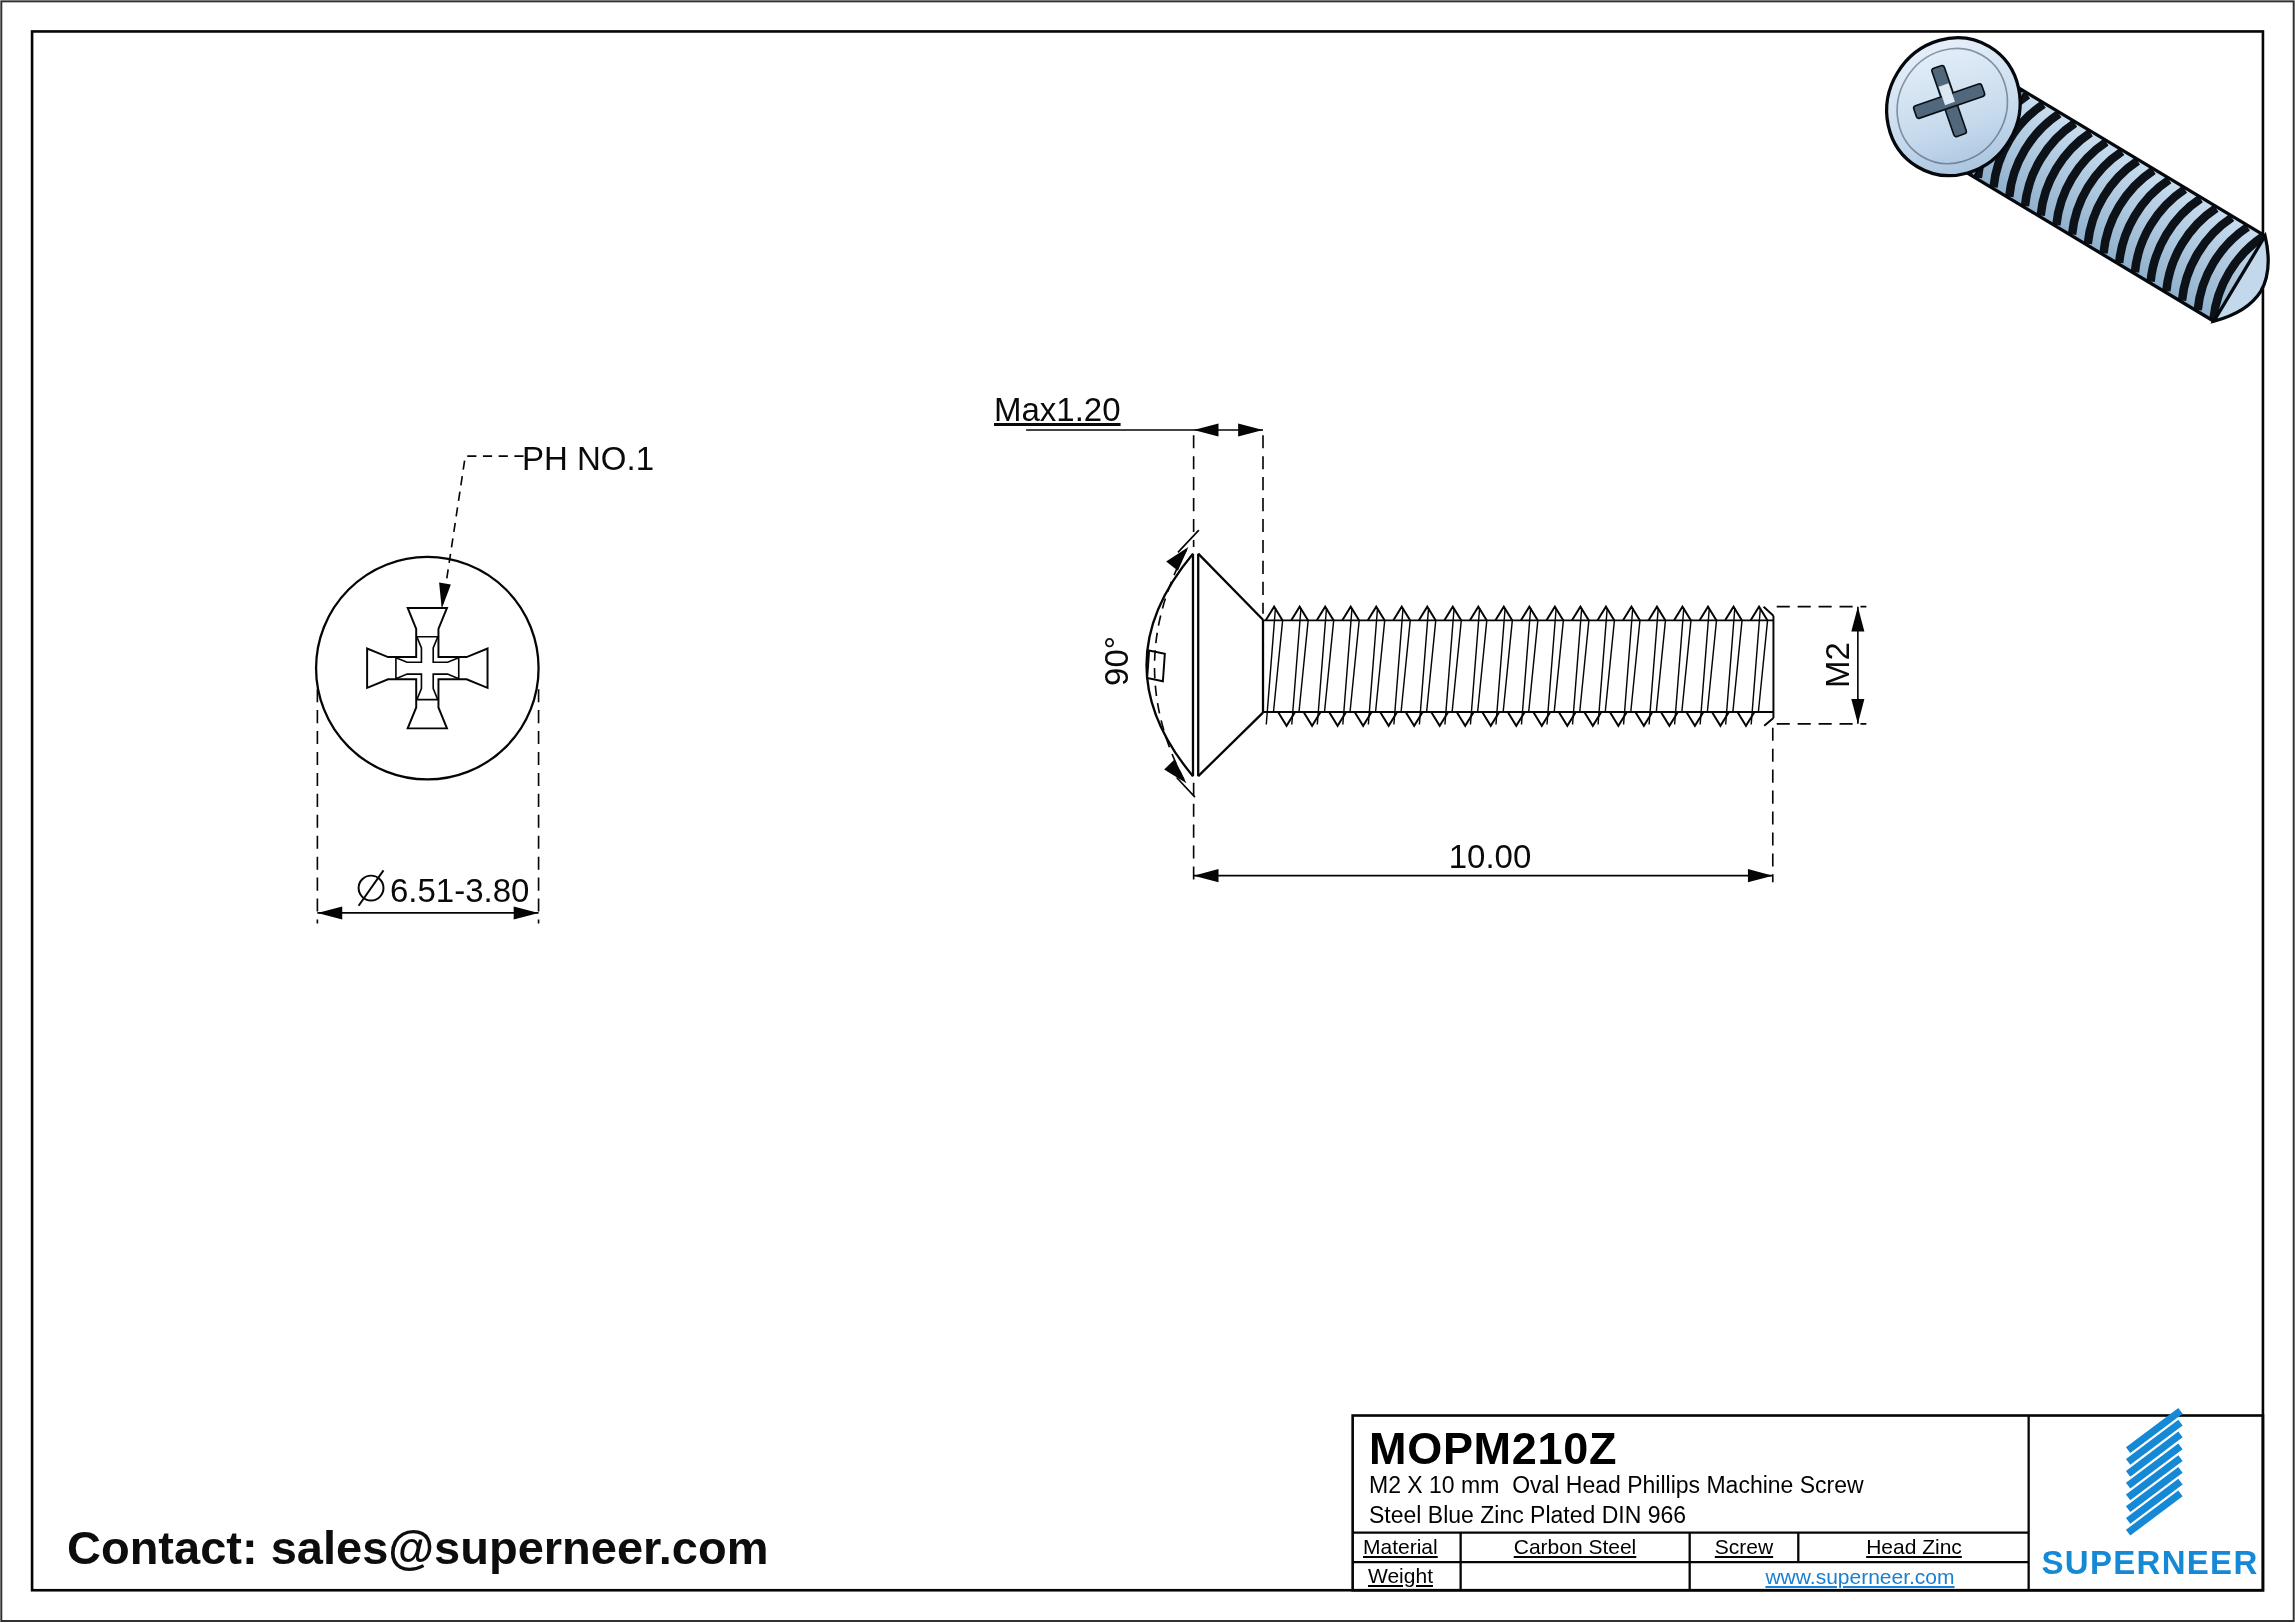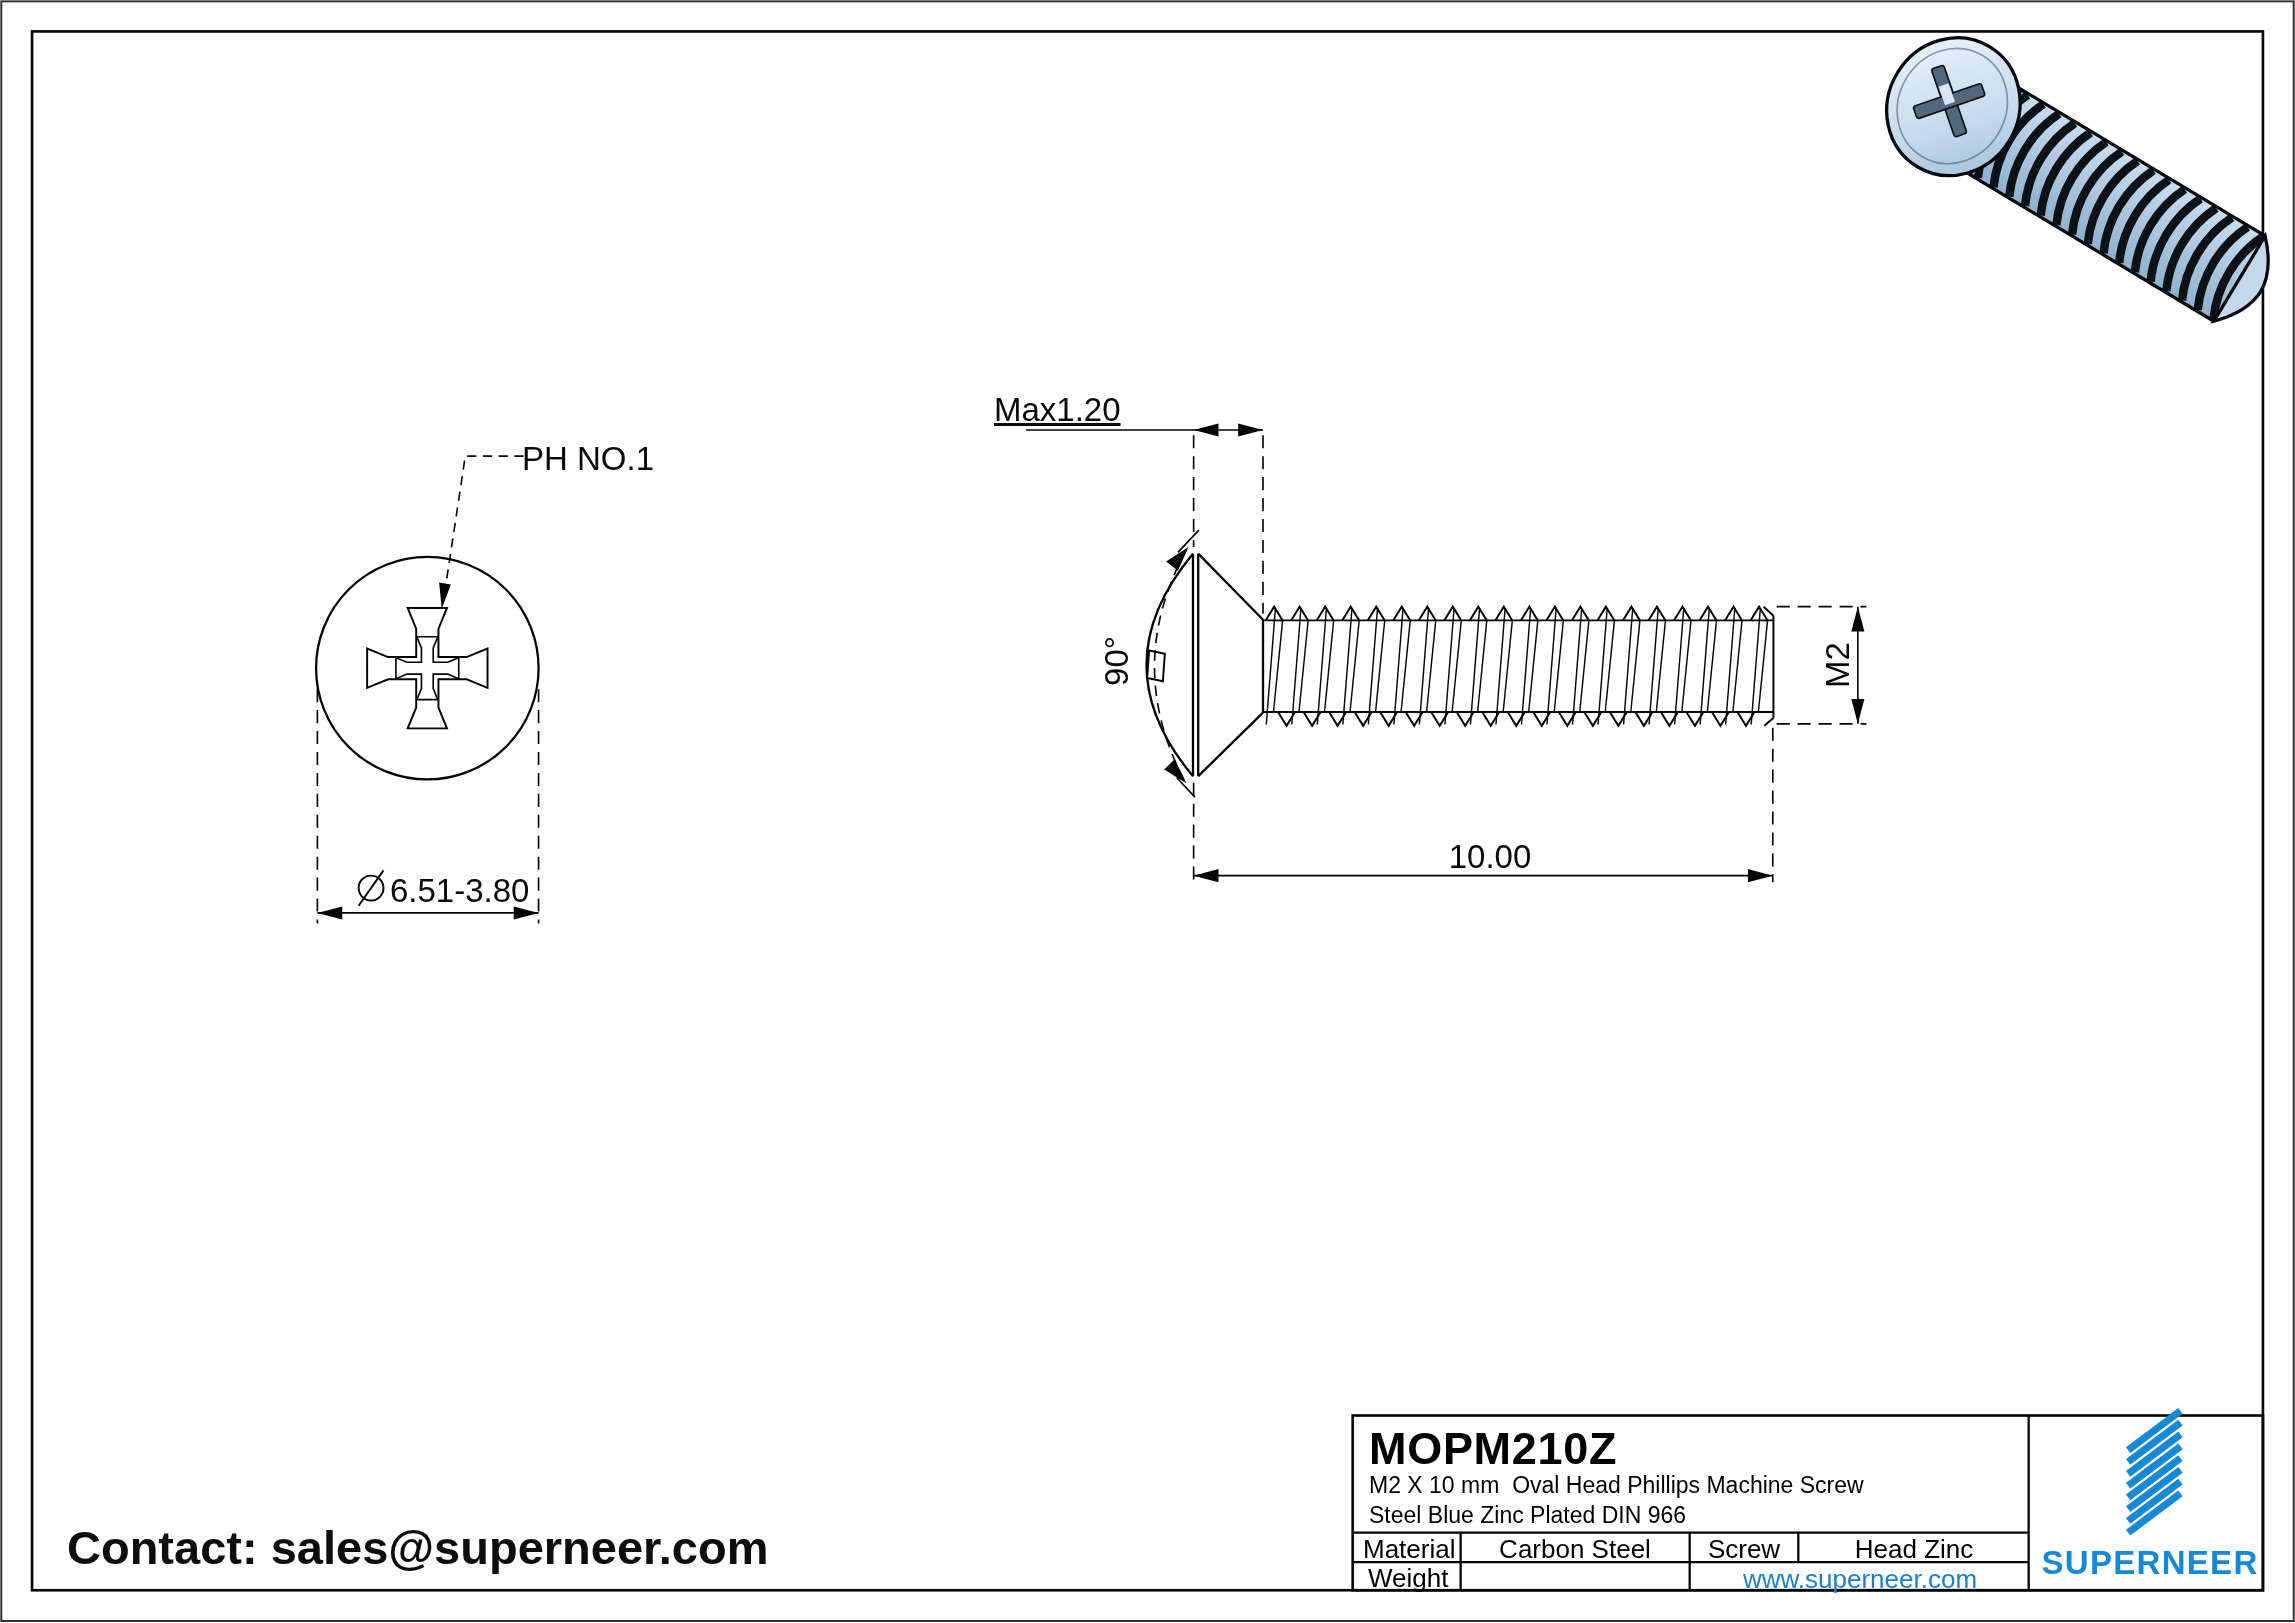--- a/index.html
+++ b/index.html
@@ -5,21 +5,21 @@
   html,body{margin:0;padding:0;background:#fff;}
   #page{position:relative;width:2295px;height:1623px;background:#ffffff;overflow:hidden;
         font-family:"Liberation Sans","DejaVu Sans",sans-serif;color:#000;}
   svg{position:absolute;left:0;top:0;}
   .txt{position:absolute;white-space:pre;line-height:1.04;}
   .dim{font-size:33px;color:#0a0a0a;}
   .rot{transform:translate(-50%,-50%) rotate(-90deg);}
   .ctr{transform:translateX(-50%);}
   .tb-code{font-size:45px;font-weight:bold;letter-spacing:0.7px;}
   .tb-desc{font-size:23px;}
-  .tb-cell{font-size:26px;}
+  .tb-cell{font-size:21px;text-decoration:underline;}
   .link{color:#187fd2;}
   .brand{font-size:33px;font-weight:bold;color:#1589d5;letter-spacing:1.3px;}
   .contact{font-size:47px;font-weight:bold;color:#0d0d0d;}
 </style>
 </head>
 <body>
 
 <div id="page">
 
   <svg width="2295" height="1623" viewBox="0 0 3507 2480">

